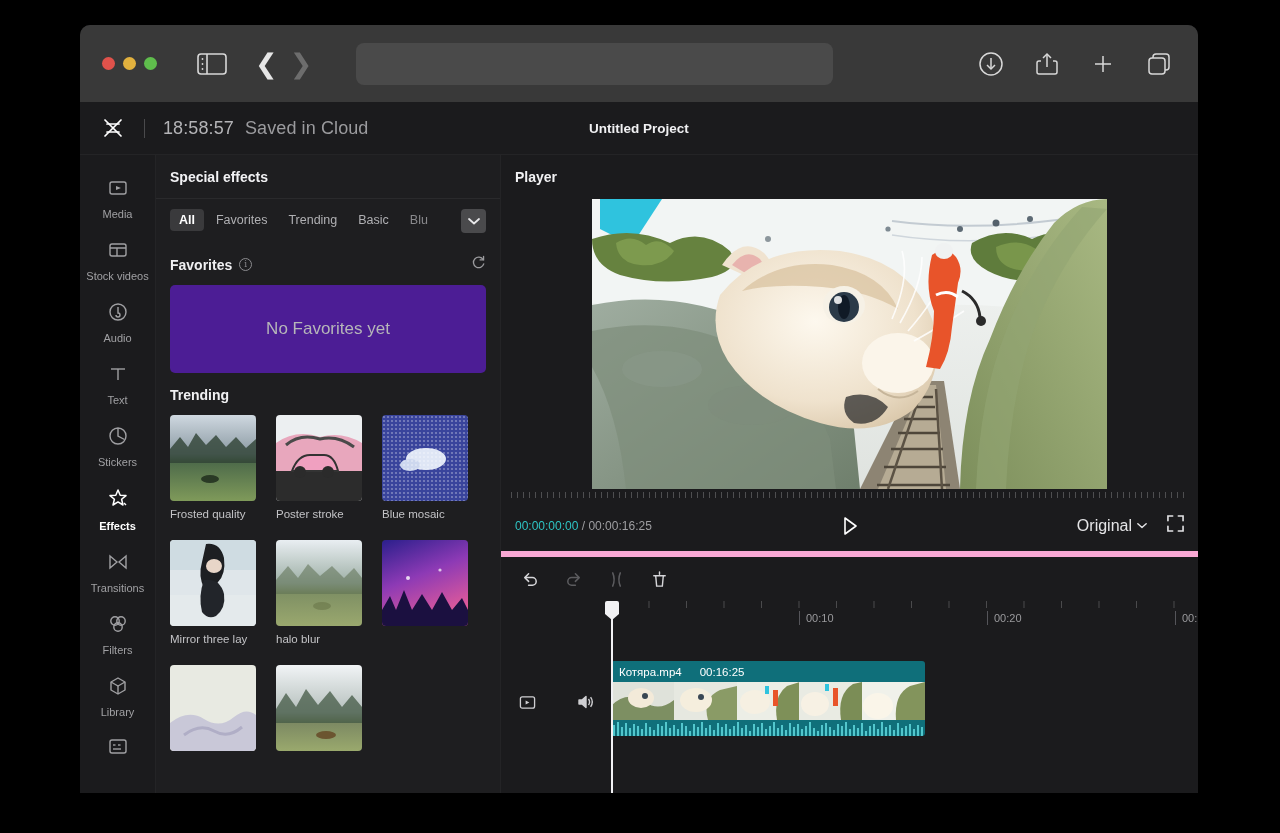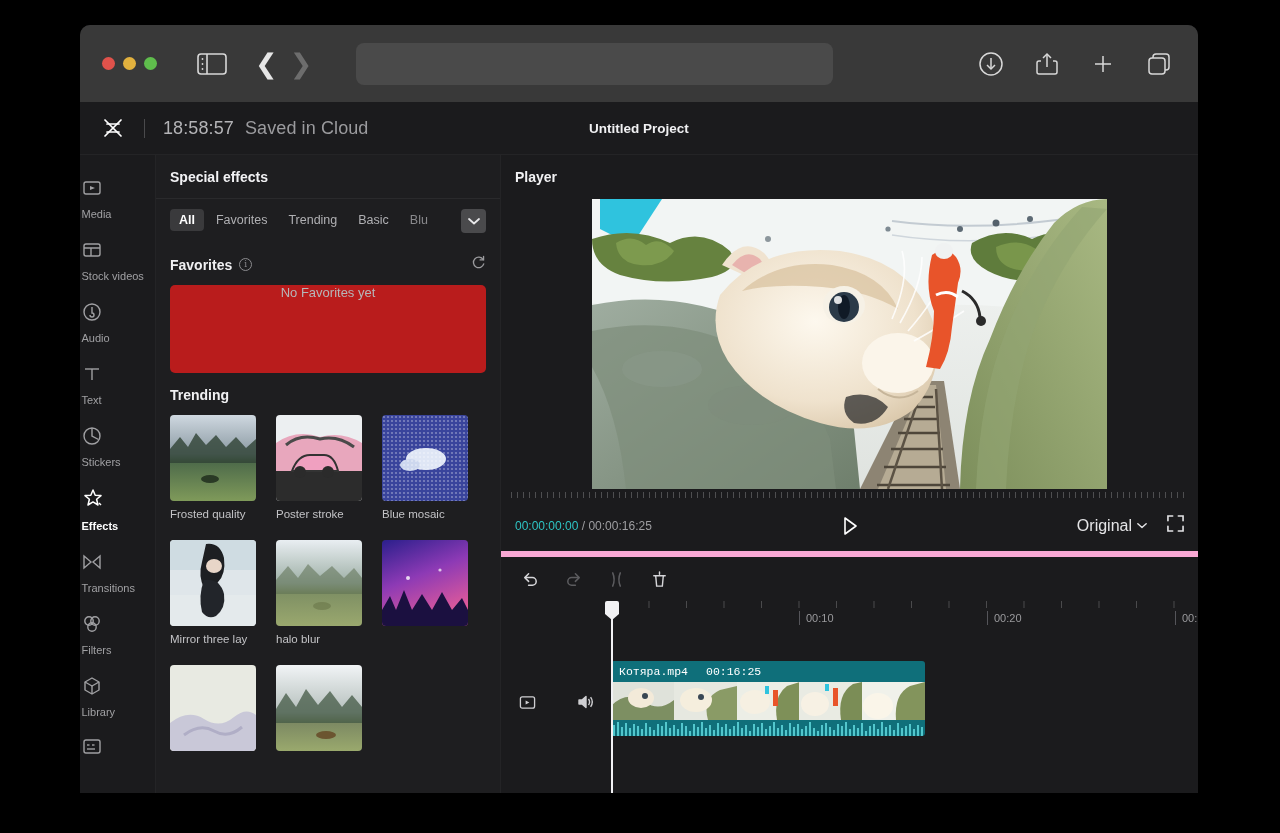--- a/index.html
+++ b/index.html
@@ -79,21 +79,21 @@
   
   .rail {
     width: 76px; background: #1b1b1d;
     display: flex; flex-direction: column; align-items: center;
     padding-top: 12px; gap: 0;
     border-right: 1px solid #242426;
     overflow: hidden;
   }
   .rail-item {
     width: 72px; padding: 11px 0 9px;
-    display: flex; flex-direction: column; gap: 6px;
+    display: flex; flex-direction: column; align-items: center; gap: 6px;
     color: #a0a0a3; cursor: pointer;
   }
   .rail-item.active { color: #fff; font-weight: bold; }
   .rail-label { font-size: 11px; white-space: nowrap; }
   .rail-item.active .rail-label { font-weight: bold; }
 
   
   .panel {
     width: 345px; background: #1e1e20;
     display: flex; flex-direction: column;
@@ -131,23 +131,23 @@
   }
   .sec-title { font-size: 14px; color: #f0f0f2; font-weight: bold; }
   .info-i {
     width: 13px; height: 13px; border-radius: 50%;
     border: 1px solid #8b8b8e; color: #8b8b8e;
     font-size: 9px; line-height: 11px; text-align: center;
     margin-left: 7px; font-family: "DejaVu Serif", serif;
   }
   .refresh { margin-left: auto; color: #9b9b9e; cursor: pointer; }
   .empty-box {
-    background: #b91c1c; border-radius: 5px;
-    height: 88px; display: flex; justify-content: center;
-    color: #b6b6b9; font-size: 13px;
+    background: #4c1d95; border-radius: 5px;
+    height: 88px; display: flex; align-items: center; justify-content: center;
+    color: #b6b6b9; font-size: 17px;
   }
   .grid {
     display: grid; grid-template-columns: repeat(3, 86px);
     gap: 20px 20px; margin-top: 12px;
   }
   .card { cursor: pointer; }
   .thumb {
     width: 86px; height: 86px; border-radius: 4px;
     overflow: hidden; position: relative; background: #333;
   }
@@ -218,21 +218,21 @@
   }
   .track-ctrl {
     width: 110px; display: flex; align-items: center; gap: 40px;
     padding-left: 18px; height: 86px; color: #cfcfd2;
   }
   .clip {
     width: 314px; position: relative; cursor: pointer;
   }
   .clip-head {
     height: 21px; background: #0f6f7a; display: flex; align-items: center;
-    padding-left: 8px; gap: 18px; border-radius: 3px 3px 0 0; font-family: Liberation Mono, monospace;
+    padding-left: 8px; gap: 18px; border-radius: 3px 3px 0 0;
   }
   .clip-name { font-size: 11.5px; color: #fff; }
   .clip-dur { font-size: 11.5px; color: #fff; }
   .clip-thumbs { height: 38px; display: flex; overflow: hidden; background: #0b0b0b; }
   .clip-thumb { width: 63px; height: 38px; position: relative; overflow: hidden; }
   .clip-wave {
     height: 16px; background: #0f6f7a; border-radius: 0 0 3px 3px;
     overflow: hidden; position: relative;
   }
   .playhead {

